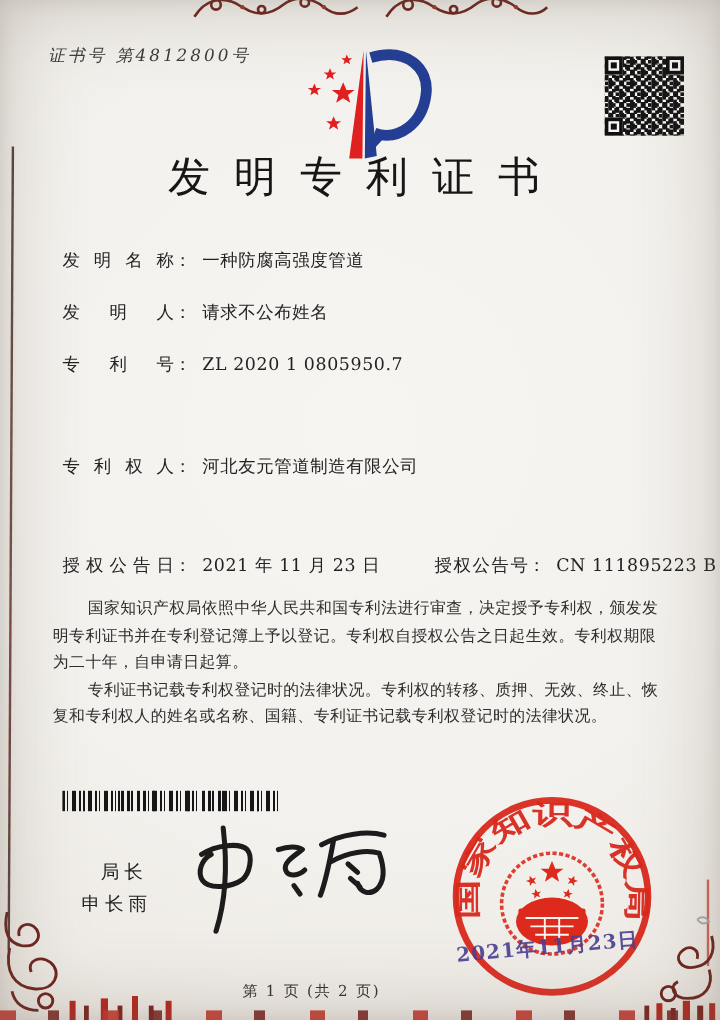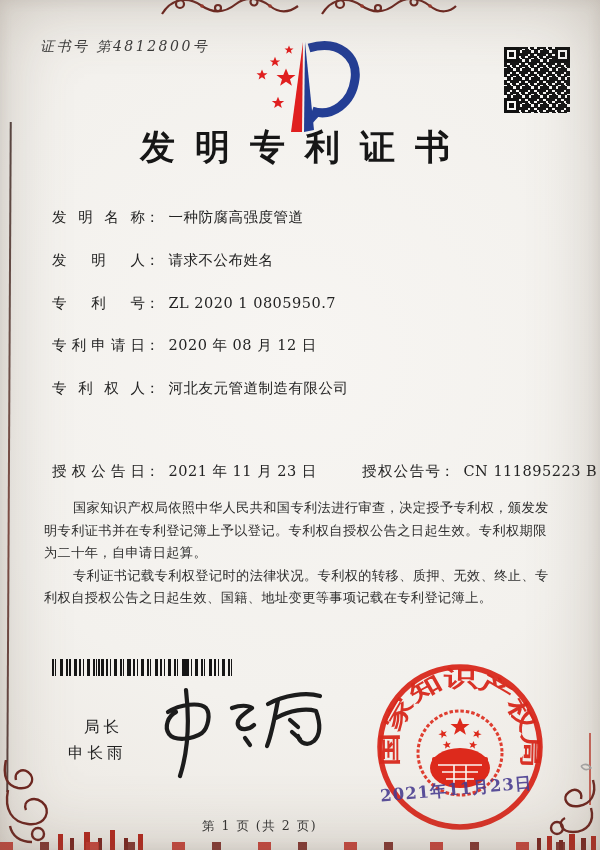--- a/index.html
+++ b/index.html
@@ -5,21 +5,21 @@
   html,body{margin:0;padding:0;}
   body{width:600px;height:850px;font-family:"DejaVu Serif","Liberation Serif",serif;}
   .page{position:relative;width:600px;height:850px;overflow:hidden;
         background:radial-gradient(circle at 50% 42%, #f7f5f2 0%, #f3f1ed 60%, #ece8e2 100%);}
   .page::after{content:'';position:absolute;inset:0;pointer-events:none;
         box-shadow:inset 0 0 70px rgba(110,95,80,.30), inset 0 0 14px rgba(120,100,90,.14);}
   .abs{position:absolute;}
   
   #cert-no{left:40px;top:38px;font-size:14px;letter-spacing:2.5px;color:#3a3a3a;font-style:italic;}
   
-  #title{left:0;top:124px;width:100%;text-align:center;font-size:35px;font-weight:bold;
+  #title{left:0;top:124px;width:100%;text-align:center;font-size:35px;font-weight:normal;
          letter-spacing:20px;margin-left:0;padding-left:10px;box-sizing:border-box;color:#161616;}
   
   .frow{left:52px;font-size:14.5px;color:#232323;white-space:nowrap;}
   .flabel{display:inline-block;width:93px;text-align:justify;text-align-last:justify;vertical-align:top;}
   .fvalue{margin-left:9px;letter-spacing:.5px;}
   #row0{top:208px}#row1{top:251px}#row2{top:294px}#row3{top:336px}
   #row4{top:379px}#row5{top:421px}#row6{top:462px}
   #grant-pub{left:310px;top:0;position:absolute;}
   #grant-pub .flabel{width:78px;}
   
@@ -118,36 +118,33 @@
 
   <div class="frow abs" id="row1">
     <span class="flabel">发明人</span><span>：</span><span class="fvalue">请求不公布姓名</span>
   </div>
   <div class="frow abs" id="row0">
     <span class="flabel">发明名称</span><span>：</span><span class="fvalue">一种防腐高强度管道</span>
   </div>
   <div class="frow abs" id="row2">
     <span class="flabel">专利号</span><span>：</span><span class="fvalue">ZL 2020 1 0805950.7</span>
   </div>
-  <div class="frow abs" id="row3">
-    <span class="flabel">专利申请日</span><span>：</span><span class="fvalue">2020 年 08 月 12 日</span>
-  </div>
   <div class="frow abs" id="row4">
     <span class="flabel">专利权人</span><span>：</span><span class="fvalue">河北友元管道制造有限公司</span>
   </div>
   <div class="frow abs" id="row6">
     <span class="flabel">授权公告日</span><span>：</span><span class="fvalue">2021 年 11 月 23 日</span>
     <span id="grant-pub">
       <span class="flabel">授权公告号</span><span>：</span><span class="fvalue">CN 111895223 B</span>
     </span>
   </div>
 
   <div id="paragraphs" class="abs">
     <p>国家知识产权局依照中华人民共和国专利法进行审查，决定授予专利权，颁发发明专利证书并在专利登记簿上予以登记。专利权自授权公告之日起生效。专利权期限为二十年，自申请日起算。</p>
-    <p>专利证书记载专利权登记时的法律状况。专利权的转移、质押、无效、终止、专利权自授权公告之日起生效、国籍、地址变更等事项记载在专利登记簿上。</p>
+    <p>专利证书记载专利权登记时的法律状况。专利权的转移、质押、无效、终止、恢复和专利权人的姓名或名称、国籍、专利证书记载专利权登记时的法律状况。</p>
   </div>
 
   <div id="barcode" class="abs"></div>
 
   <div id="signer-title" class="abs">局长</div>
   <div id="signer-name" class="abs">申长雨</div>
 
   <svg id="signature-svg" class="abs" width="190" height="104" viewBox="0 0 190 104">
     <g stroke="#1c1c1c" stroke-width="4.2" fill="none" stroke-linecap="round" stroke-linejoin="round">
       <path d="M20 34 C 32 26 52 24 58 30 C 63 36 60 50 54 55 C 44 62 26 63 21 56 C 16 49 20 38 28 34"></path>

